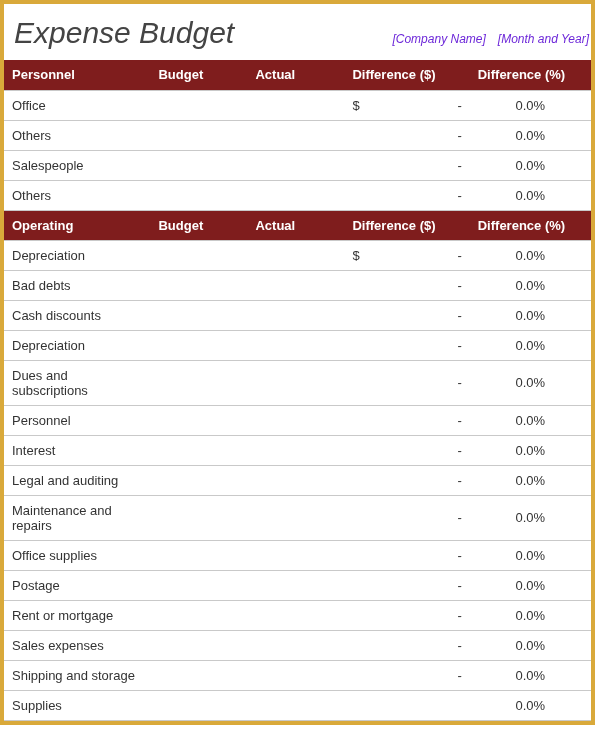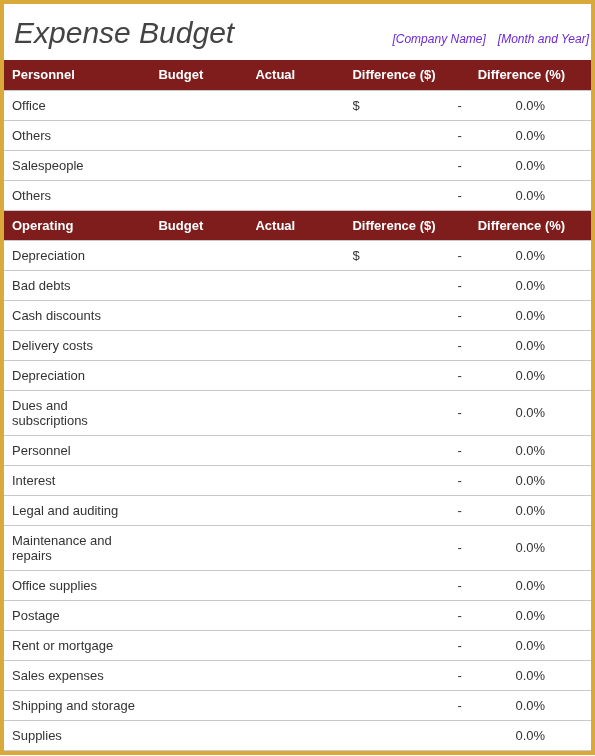--- a/index.html
+++ b/index.html
@@ -173,30 +173,20 @@
           <td>Cash discounts</td>
           <td></td>
           <td></td>
           <td class="diff-dollar">
             <span class="d-sym"></span>
             <span class="d-val">-</span>
           </td>
           <td class="diff-pct">0.0%</td>
         </tr>
         <tr>
-          <td>Delivery costs</td>
-          <td></td>
-          <td></td>
-          <td class="diff-dollar">
-            <span class="d-sym"></span>
-            <span class="d-val">-</span>
-          </td>
-          <td class="diff-pct">0.0%</td>
-        </tr>
-        <tr>
           <td>Depreciation</td>
           <td></td>
           <td></td>
           <td class="diff-dollar">
             <span class="d-sym"></span>
             <span class="d-val">-</span>
           </td>
           <td class="diff-pct">0.0%</td>
         </tr>
         <tr>

